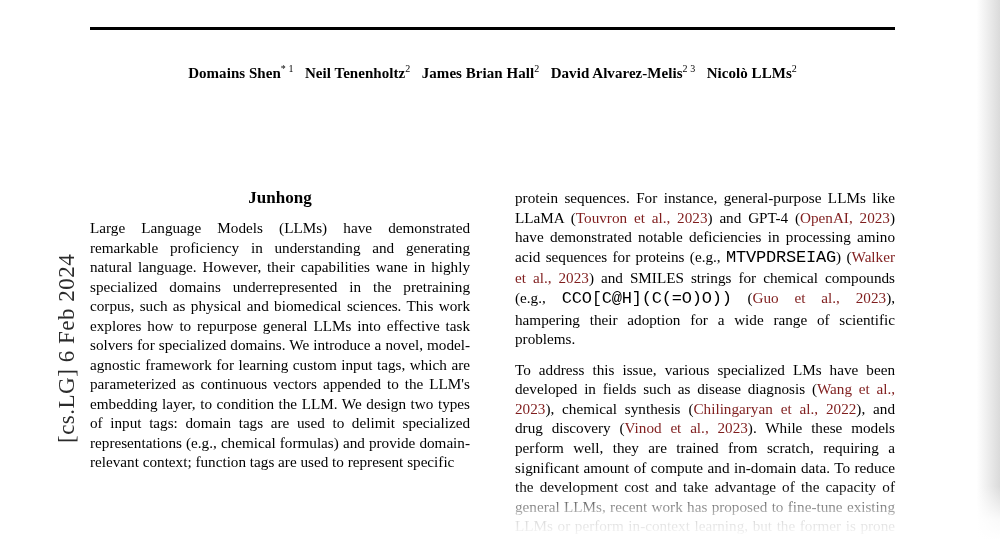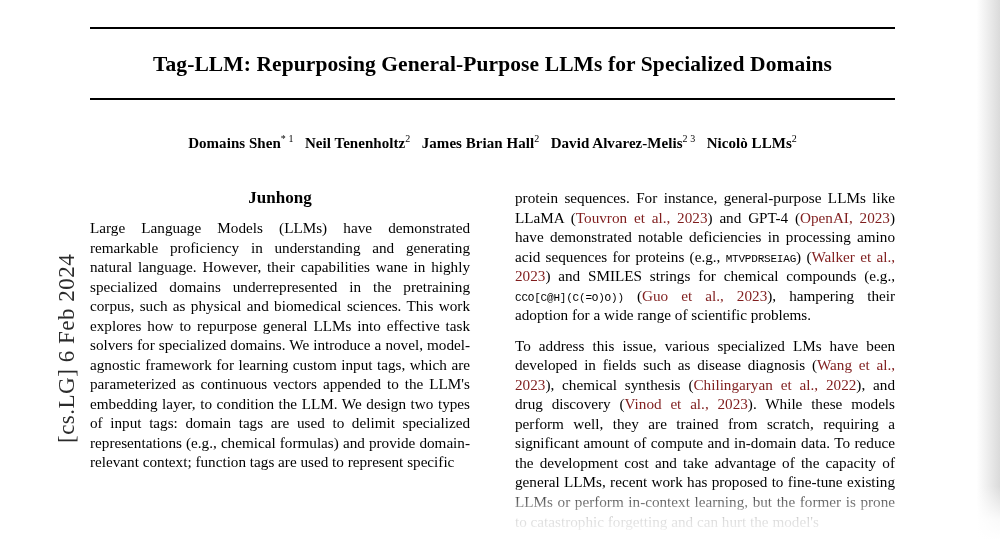--- a/index.html
+++ b/index.html
@@ -106,21 +106,21 @@
     text-align: justify;
     margin: 0 0 11px 0;
     text-justify: inter-word;
     hyphens: auto;
   }
   p.body.noindent { text-indent: 0; }
 
   .cite { color: #7f1d1d; }
   .mono {
     font-family: "Liberation Mono", monospace;
-    font-size: 11px;
+    font-size: 17px;
     letter-spacing: -0.2px;
   }
 
   
   #fade {
     position: absolute;
     left: 0;
     bottom: 0;
     width: 1000px;
     height: 54px;
@@ -143,21 +143,20 @@
 <body>
 
 <div id="page">
 
   <div id="arxiv-stamp">[cs.LG]  6 Feb 2024</div>
 
   <div id="paper-body">
 
     <div class="rule" id="rule-top"></div>
 
-    <div id="title">Tag-LLM: Repurposing General-Purpose LLMs for Specialized Domains</div>
 
     <div class="rule" id="rule-bottom"></div>
 
     <div id="authors">
       <span><span>Domains Shen</span><sup>* 1</sup></span>&nbsp;&nbsp;
       <span><span>Neil Tenenholtz</span><sup>2</sup></span>&nbsp;&nbsp;
       <span><span>James Brian Hall</span><sup>2</sup></span>&nbsp;&nbsp;
       <span><span>David Alvarez-Melis</span><sup>2 3</sup></span>&nbsp;&nbsp;
       <span><span>Nicolò LLMs</span><sup>2</sup></span>
     </div>

